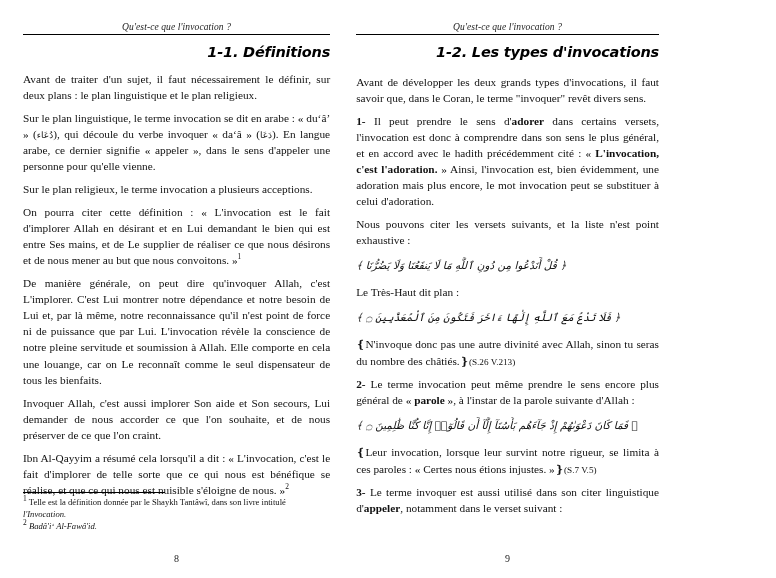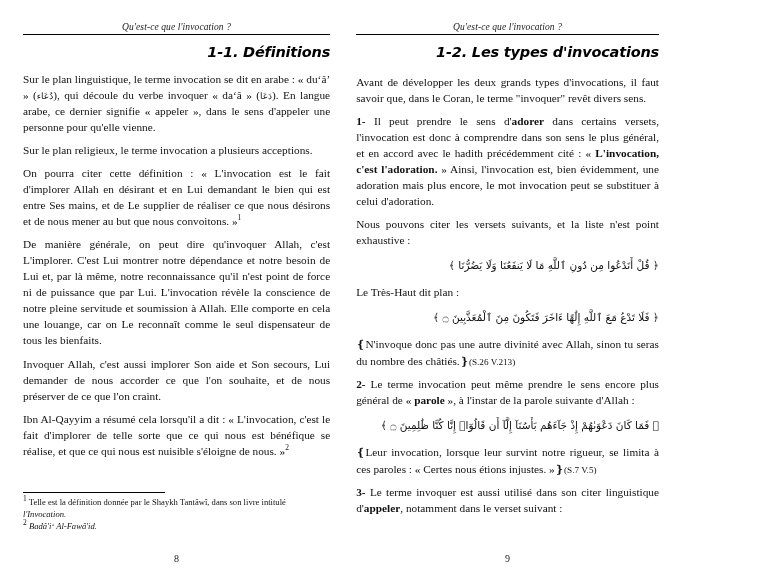--- a/index.html
+++ b/index.html
@@ -83,27 +83,28 @@
   .ar {
     font-family: Liberation Sans, sans-serif;
     font-size: 9px;
     direction: rtl;
     unicode-bidi: isolate;
   }
   .ar-verse {
     font-family: "DejaVu Sans", "Liberation Sans", sans-serif;
     direction: rtl;
     unicode-bidi: isolate;
-    text-align: right;
+    text-align: left;
     font-size: 10.5px;
     line-height: 1.7;
     margin: 9px 0 9px 0;
     letter-spacing: 0.3px;
     white-space: nowrap;
     overflow: hidden;
+    font-style: italic;
   }
   .b { font-weight: bold; }
   .i { font-style: italic; }
   sup.fn {
     font-size: 7.5px;
     vertical-align: super;
     line-height: 0;
   }
   .ref {
     font-size: 9.2px;
@@ -148,20 +149,21 @@
 <div class="spread">
 
   <div class="page page-left">
 
     <div class="running-head">Qu'est-ce que l'invocation ?</div>
     <hr class="head-rule">
 
 
     <h2 class="section-title">1-1. Définitions</h2>
 
+    <p class="para">Avant de traiter d'un sujet, il faut nécessairement le définir, sur deux plans : le plan linguistique et le plan religieux.</p>
 
     <p class="para">
       <span>Sur le plan linguistique, le terme invocation se dit en arabe : « du‘â’ » (</span><span class="ar">دُعَاء</span><span>), qui découle du verbe invoquer « da‘â » (</span><span class="ar">دَعَا</span><span>).</span>
       <span>En langue arabe, ce dernier signifie « appeler », dans le sens d'appeler une personne pour qu'elle vienne.</span>
     </p>
 
     <p class="para">Sur le plan religieux, le terme invocation a plusieurs acceptions.</p>
 
     <p class="para">
       <span>On pourra citer cette définition : « L'invocation est le fait d'implorer Allah en désirant et en Lui demandant le bien qui est entre Ses mains, et de Le supplier de réaliser ce que nous désirons et de nous mener au but que nous convoitons. »</span><sup class="fn">1</sup>

